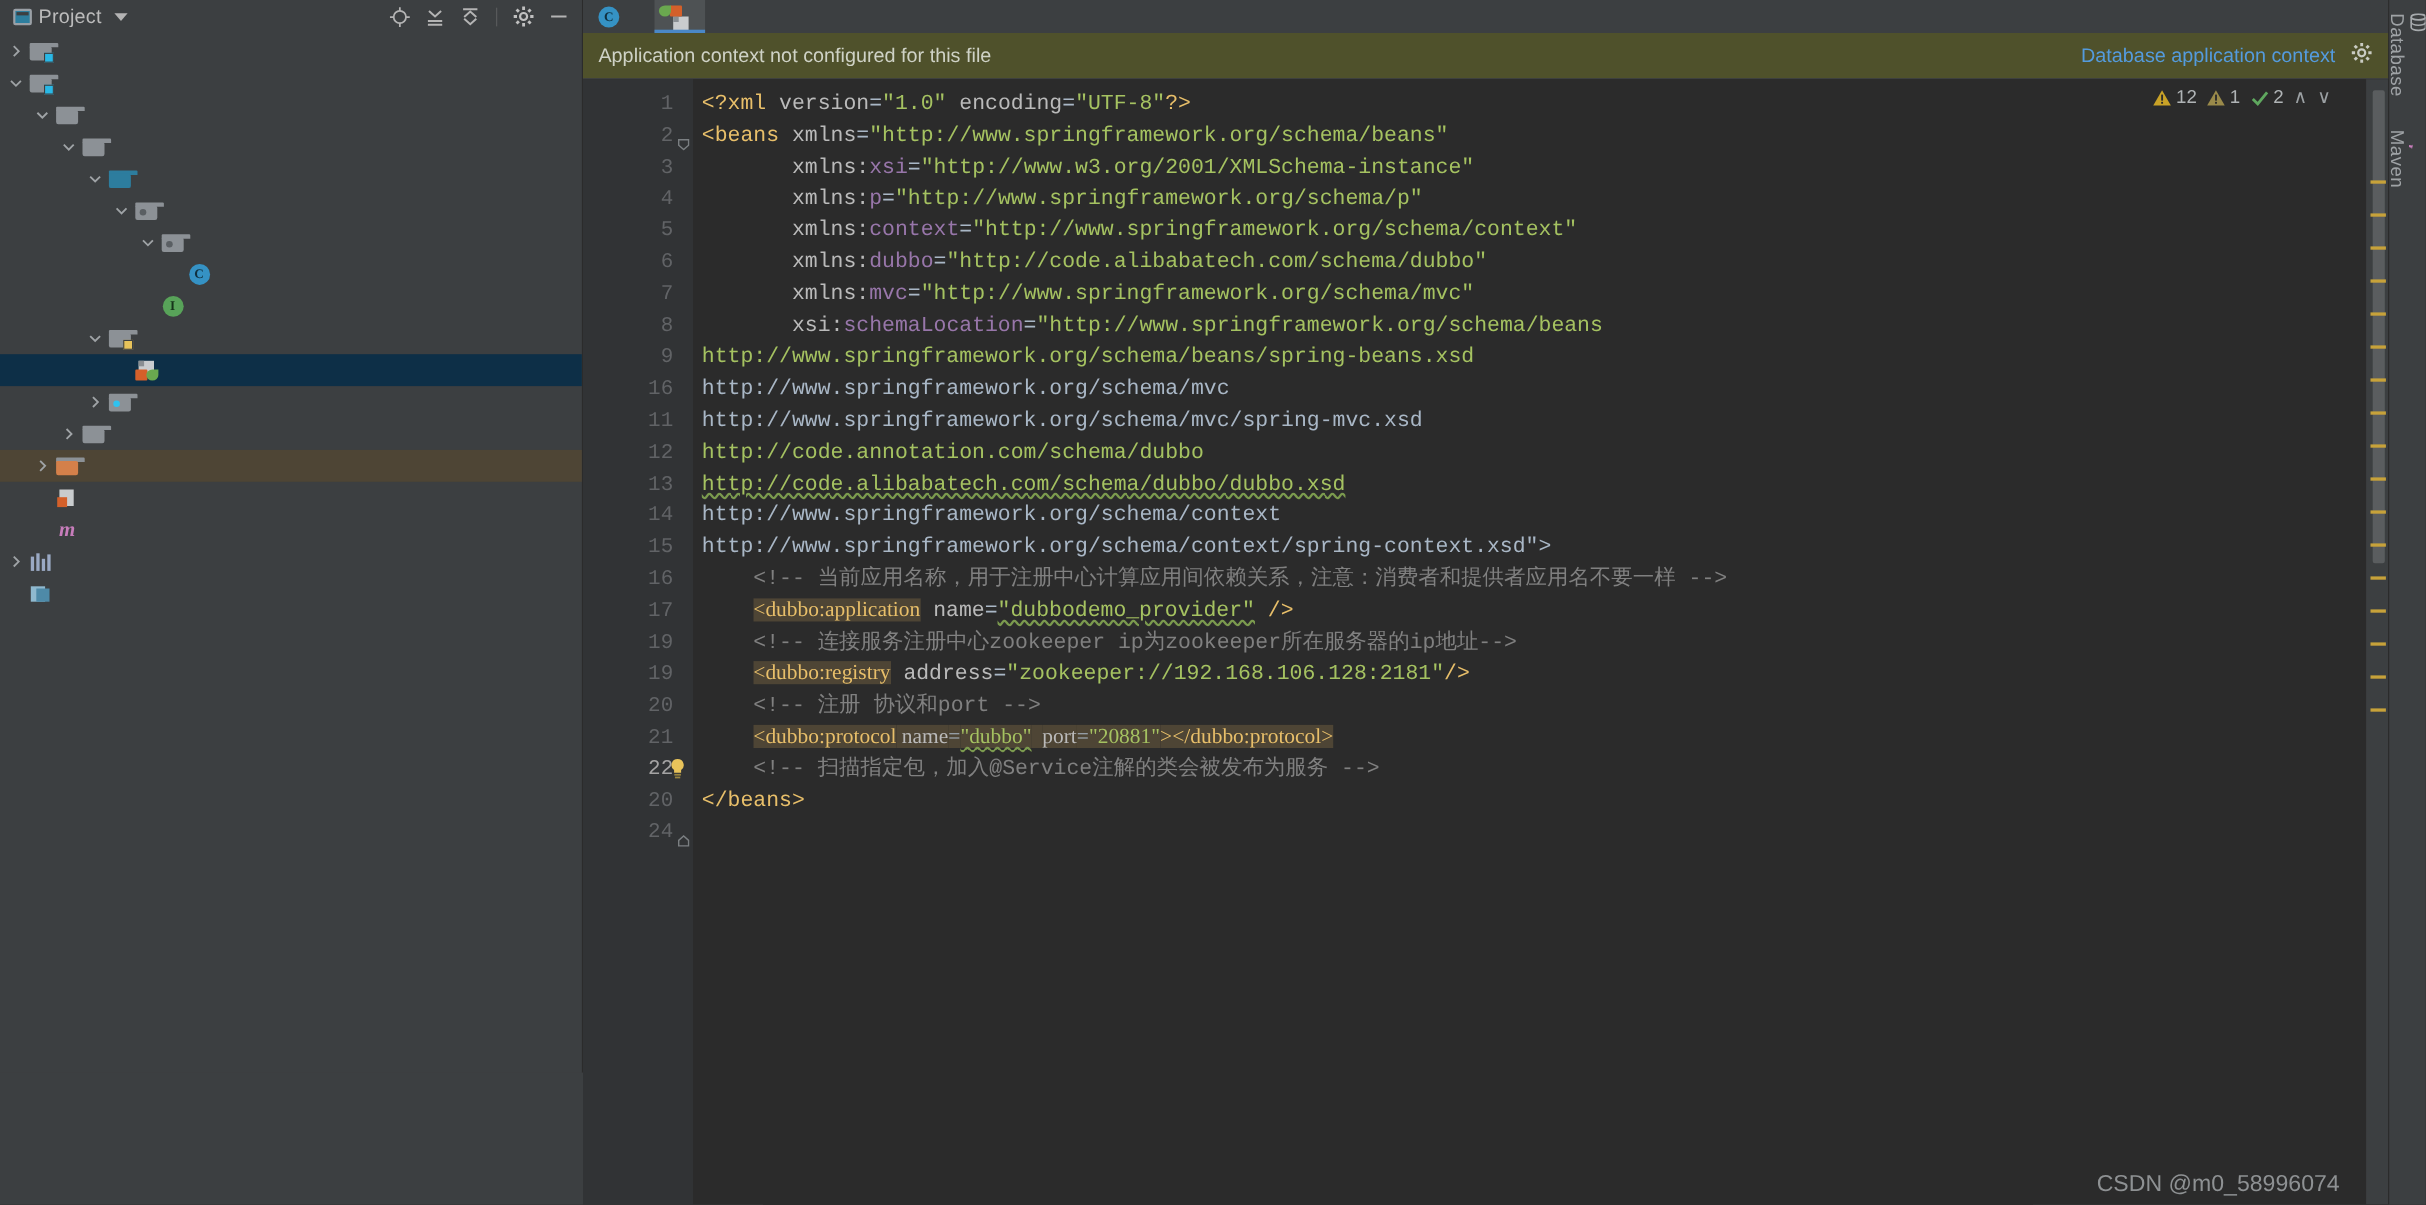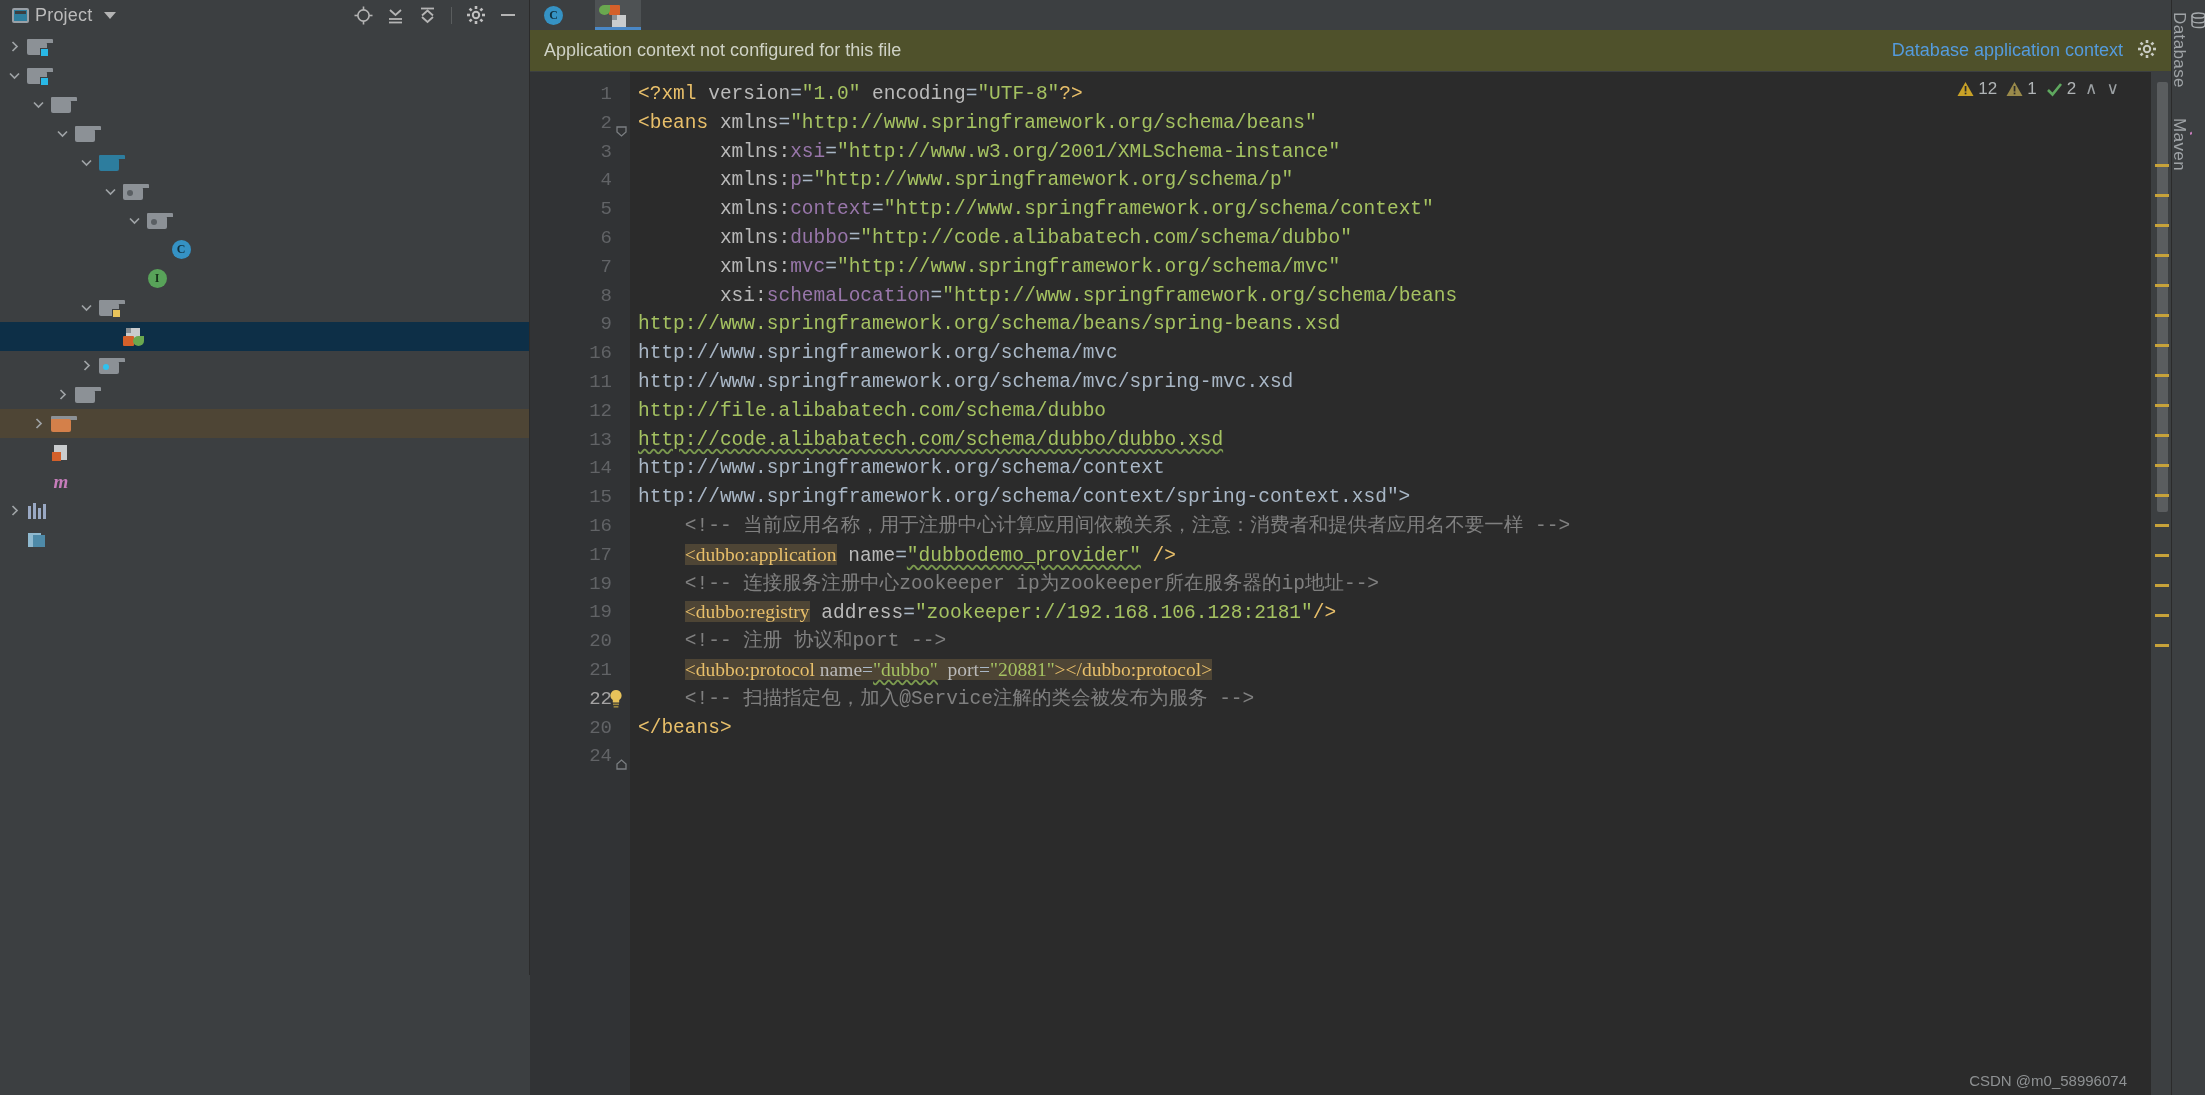--- a/index.html
+++ b/index.html
@@ -154,21 +154,21 @@
     width: 34px; flex: none; background: #3c3f41; border-left: 1px solid #2b2b2b;
     display: flex; flex-direction: column; align-items: center; padding-top: 8px; gap: 22px;
   }
   .vtext {
     writing-mode: vertical-rl; color: #9fa3a6; font-size: 17px; letter-spacing: .4px;
     padding: 4px 0;
   }
   .vtext .vicon { display:block; margin-bottom:6px; }
 
   .watermark {
-    position: absolute; right: 44px; bottom: 6px; color: #8e9193; font-size: 15px;
+    position: absolute; right: 44px; bottom: 6px; color: #8e9193; font-size: 21px;
     font-family: "Liberation Sans", sans-serif; z-index: 9;
   }
 </style>
 </head>
 <body>
 
 <div class="app">
 
   <div class="left-panel">
 
@@ -537,21 +537,21 @@
           <div class="cline"><span class="tk-tag">&lt;beans</span><span class="tk-plain"> </span><span class="tk-attr">xmlns</span><span class="tk-eq">=</span><span class="tk-str">"http://www.springframework.org/schema/beans"</span></div>
           <div class="cline"><span class="tk-plain">       </span><span class="tk-attr">xmlns:</span><span class="tk-ns">xsi</span><span class="tk-eq">=</span><span class="tk-str">"http://www.w3.org/2001/XMLSchema-instance"</span></div>
           <div class="cline"><span class="tk-plain">       </span><span class="tk-attr">xmlns:</span><span class="tk-ns">p</span><span class="tk-eq">=</span><span class="tk-str">"http://www.springframework.org/schema/p"</span></div>
           <div class="cline"><span class="tk-plain">       </span><span class="tk-attr">xmlns:</span><span class="tk-ns">context</span><span class="tk-eq">=</span><span class="tk-str">"http://www.springframework.org/schema/context"</span></div>
           <div class="cline"><span class="tk-plain">       </span><span class="tk-attr">xmlns:</span><span class="tk-ns">dubbo</span><span class="tk-eq">=</span><span class="tk-str">"http://code.alibabatech.com/schema/dubbo"</span></div>
           <div class="cline"><span class="tk-plain">       </span><span class="tk-attr">xmlns:</span><span class="tk-ns">mvc</span><span class="tk-eq">=</span><span class="tk-str">"http://www.springframework.org/schema/mvc"</span></div>
           <div class="cline"><span class="tk-plain">       </span><span class="tk-attr">xsi:</span><span class="tk-ns">schemaLocation</span><span class="tk-eq">=</span><span class="tk-str">"http://www.springframework.org/schema/beans</span></div>
           <div class="cline"><span class="tk-str">http://www.springframework.org/schema/beans/spring-beans.xsd</span></div>
           <div class="cline"><span class="tk-plain">http://www.springframework.org/schema/mvc</span></div>
           <div class="cline"><span class="tk-plain">http://www.springframework.org/schema/mvc/spring-mvc.xsd</span></div>
-          <div class="cline"><span class="tk-str">http://file.alibabatech.com/schema/dubbo</span></div>
+          <div class="cline"><span class="tk-str">http://code.annotation.com/schema/dubbo</span></div>
           <div class="cline"><span class="tk-str wavy">http://code.alibabatech.com/schema/dubbo/dubbo.xsd</span></div>
           <div class="cline"><span class="tk-plain">http://www.springframework.org/schema/context</span></div>
           <div class="cline"><span class="tk-plain">http://www.springframework.org/schema/context/spring-context.xsd"&gt;</span></div>
           <div class="cline"><span class="tk-plain">    </span><span class="tk-comment">&lt;!-- 当前应用名称，用于注册中心计算应用间依赖关系，注意：消费者和提供者应用名不要一样 --&gt;</span></div>
           <div class="cline"><span class="tk-plain">    </span><span class="tk-tag hl-tag">&lt;dubbo:application</span><span class="tk-plain"> </span><span class="tk-attr">name</span><span class="tk-eq">=</span><span class="tk-str wavy">"dubbodemo_provider"</span><span class="tk-tag"> /&gt;</span></div>
           <div class="cline"><span class="tk-plain">    </span><span class="tk-comment">&lt;!-- 连接服务注册中心zookeeper ip为zookeeper所在服务器的ip地址--&gt;</span></div>
           <div class="cline"><span class="tk-plain">    </span><span class="tk-tag hl-tag">&lt;dubbo:registry</span><span class="tk-plain"> </span><span class="tk-attr">address</span><span class="tk-eq">=</span><span class="tk-str">"zookeeper://192.168.106.128:2181"</span><span class="tk-tag">/&gt;</span></div>
           <div class="cline"><span class="tk-plain">    </span><span class="tk-comment">&lt;!-- 注册 协议和port --&gt;</span></div>
           <div class="cline"><span class="tk-plain">    </span><span class="tk-tag hl-tag">&lt;dubbo:protocol</span><span class="tk-plain hl-tag"> </span><span class="tk-attr hl-tag">name</span><span class="tk-eq hl-tag">=</span><span class="tk-str hl-tag wavy">"dubbo"</span><span class="tk-plain hl-tag">  </span><span class="tk-attr hl-tag">port</span><span class="tk-eq hl-tag">=</span><span class="tk-str hl-tag">"20881"</span><span class="tk-tag hl-tag">&gt;&lt;/dubbo:protocol&gt;</span></div>
           <div class="cline"><span class="tk-plain">    </span><span class="tk-comment">&lt;!-- 扫描指定包，加入@Service注解的类会被发布为服务 --&gt;</span></div>

